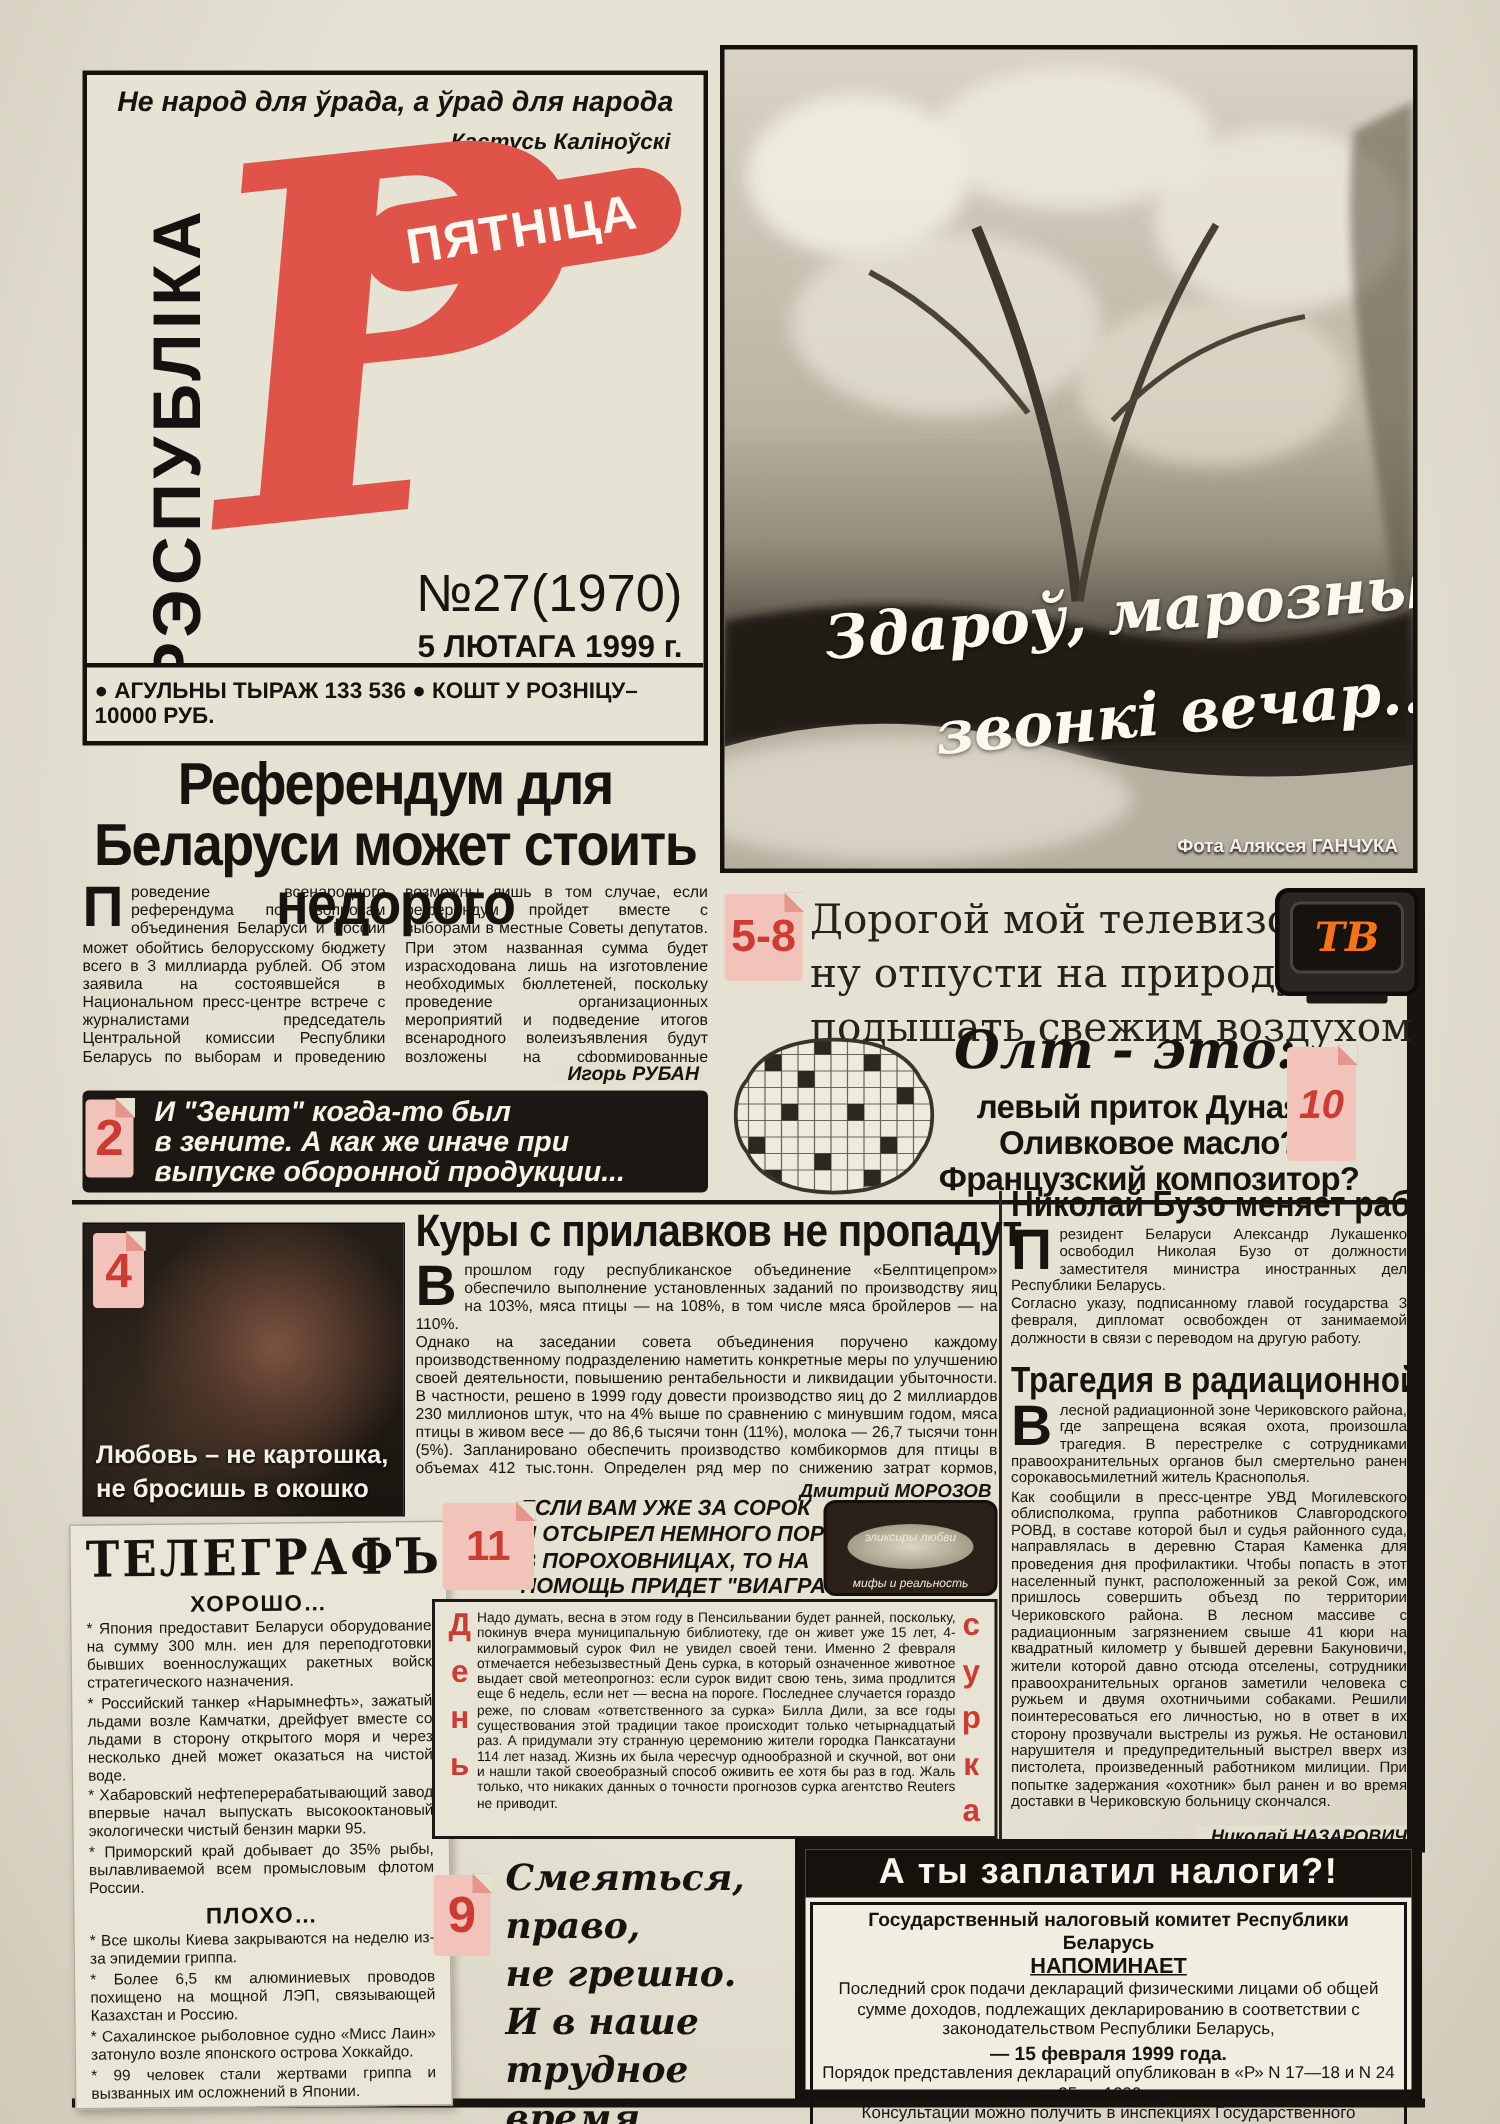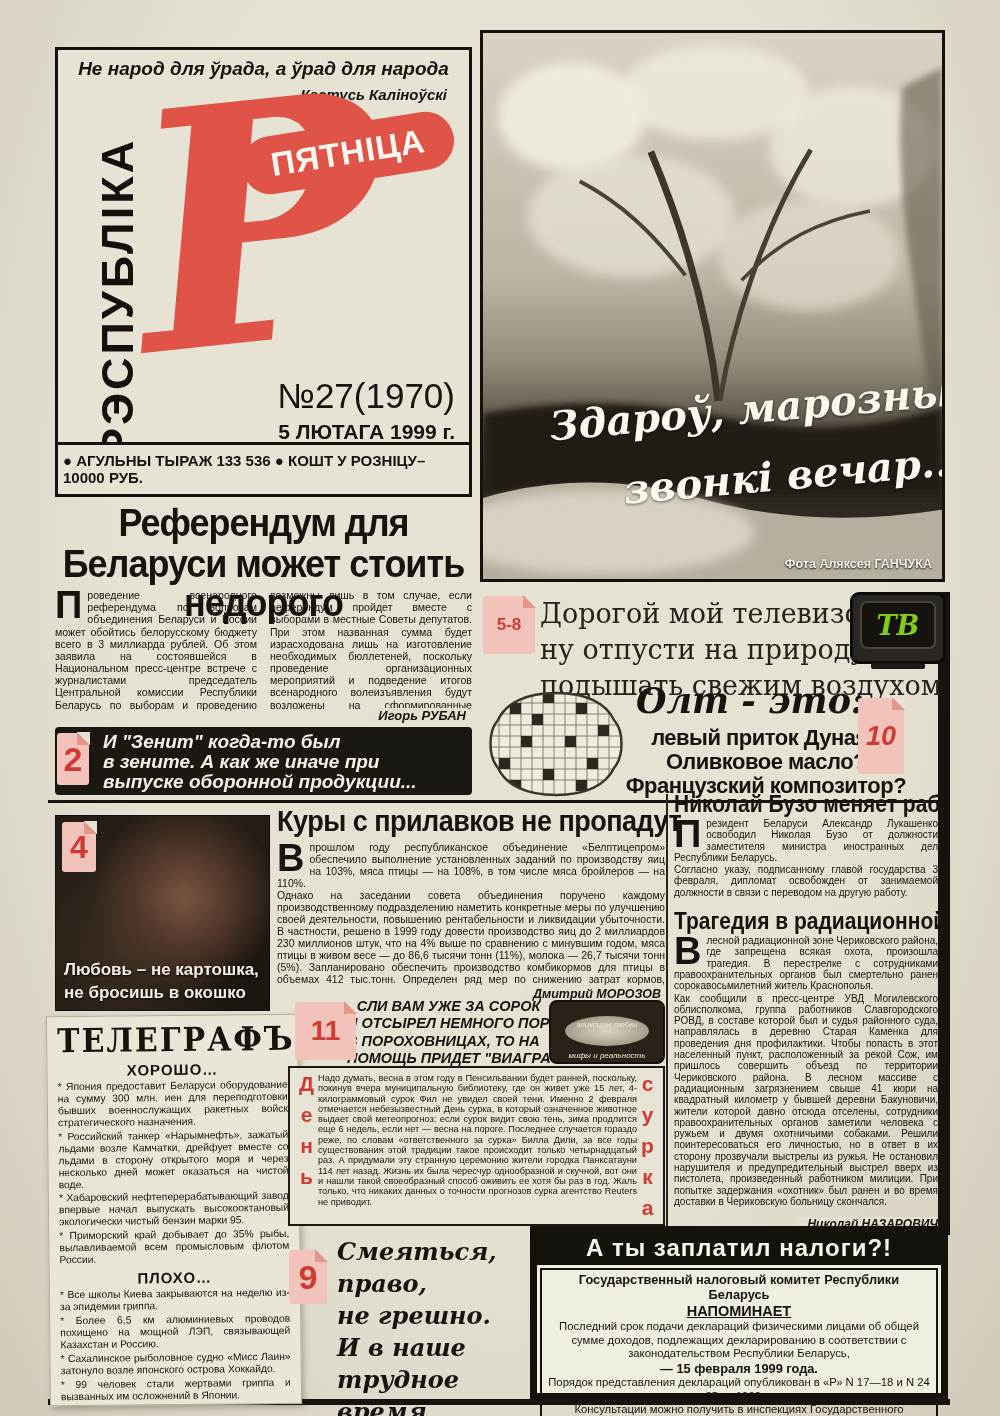--- a/index.html
+++ b/index.html
@@ -75,21 +75,21 @@
   .rule-bottom { position:absolute; left:48px; top:1399px; width:902px; height:6px; background:#17130f; }
 
   
   .tv-lines { position:absolute; left:540px; top:596px; font-family:"DejaVu Serif", serif;
     font-size:27px; line-height:1.33; color:#25211b; }
   .tv-set { position:absolute; left:850px; top:592px; width:96px; height:72px;
     background:#2a2623; border:3px solid #0e0c0a; border-radius:9px; z-index:6; }
   .tv-screen { position:absolute; left:7px; top:6px; right:7px; bottom:12px;
     background:#16130f; border:2px solid #4a443c; border-radius:7px;
     display:flex; align-items:center; justify-content:center; }
-  .tv-label { color:#84cc16; font-family:"DejaVu Serif", serif; font-style:italic;
+  .tv-label { color:#f97316; font-family:"DejaVu Serif", serif; font-style:italic;
     font-weight:700; font-size:27px; }
   .tv-set::after { content:""; position:absolute; left:18px; right:18px; bottom:-8px; height:6px;
     background:#1c1916; border-radius:2px; }
 
   
   .crossword { position:absolute; left:486px; top:690px; width:140px; height:108px; }
   .olt-title { position:absolute; left:636px; top:680px; font-family:"DejaVu Serif", serif;
     font-style:italic; font-weight:700; font-size:35px; }
   .olt-lines { position:absolute; left:606px; top:726px; width:320px; text-align:center;
     font-weight:800; font-size:22px; line-height:1.1; letter-spacing:-0.5px; }
@@ -241,21 +241,21 @@
     <div class="zenit-text pre">И "Зенит" когда-то был
 в зените. А как же иначе при
 выпуске оборонной продукции...</div>
   </div>
 
   <div class="rule-h1"></div>
   <div class="rule-v1"></div>
   <div class="right-bar"></div>
   <div class="rule-bottom"></div>
 
-  <div class="sticker" style="left:483px; top:596px; width:52px; height:58px; font-size:17px;">5-8</div>
+  <div class="sticker" style="left:483px; top:596px; width:52px; height:58px; font-size:30px;">5-8</div>
   <div class="tv-lines pre">Дорогой мой телевизор,
 ну отпусти на природу,
 подышать свежим воздухом</div>
   <div class="tv-set">
     <div class="tv-screen">
       <span class="tv-label">ТВ</span>
     </div>
   </div>
 
   <div class="crossword">

